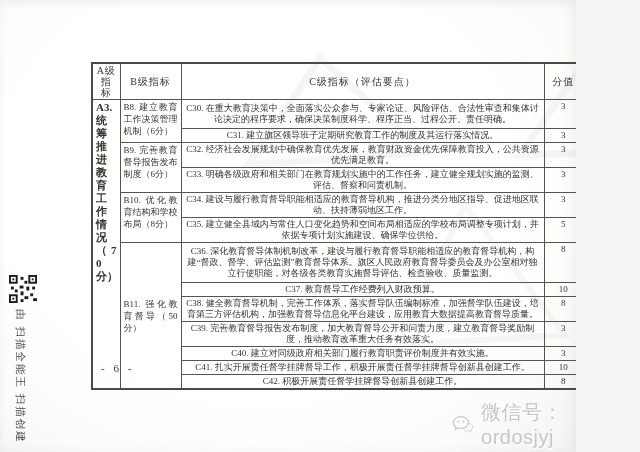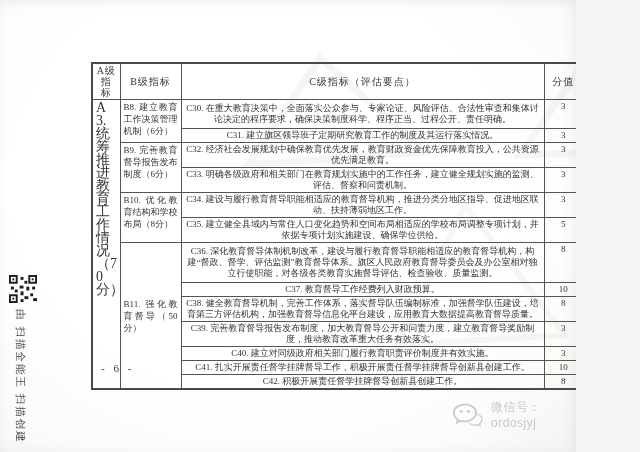--- a/index.html
+++ b/index.html
@@ -29,21 +29,21 @@
     padding:1px 3px;
     vertical-align:top;
     word-break:break-all;
   }
   table.eval th {
     font-weight:normal; text-align:center; vertical-align:middle;
     height:25px; font-size:10px; letter-spacing:1px;
   }
   td.a-cell {
     vertical-align:middle; text-align:justify;
-    font-size:14px; line-height:13px; padding:2px;
+    font-size:11px; line-height:13px; padding:2px;font-weight:bold;
   }
   td.b-cell {
     vertical-align:top; text-align:justify;
     line-height:12px; padding:2px 3px;
   }
   td.b-cell.mid { vertical-align:middle;font-family:Liberation Serif, serif; }
   td.c-cell { text-align:center; }
   td.score-cell {
     text-align:center; vertical-align:middle;
     font-family:"Liberation Serif","DejaVu Serif",serif;
@@ -65,21 +65,21 @@
     font-family:"Liberation Sans","DejaVu Sans",sans-serif;
     white-space:nowrap;
   }
 
   
   .wechat-tag {
     position:absolute; left:452px; top:399px;
     display:flex; align-items:center; gap:7px;
   }
   .wechat-label {
-    font-size:12px; color:#c6c6c6;
+    font-size:20px; color:#c6c6c6;
     font-family:"Liberation Sans","DejaVu Sans",sans-serif;
     text-shadow: 0.5px 0.5px 0 #ffffff;
     letter-spacing:0.5px;
   }
 
   
   .wm-overlay { position:absolute; inset:0; pointer-events:none; }
 </style>
 </head>
 <body>

